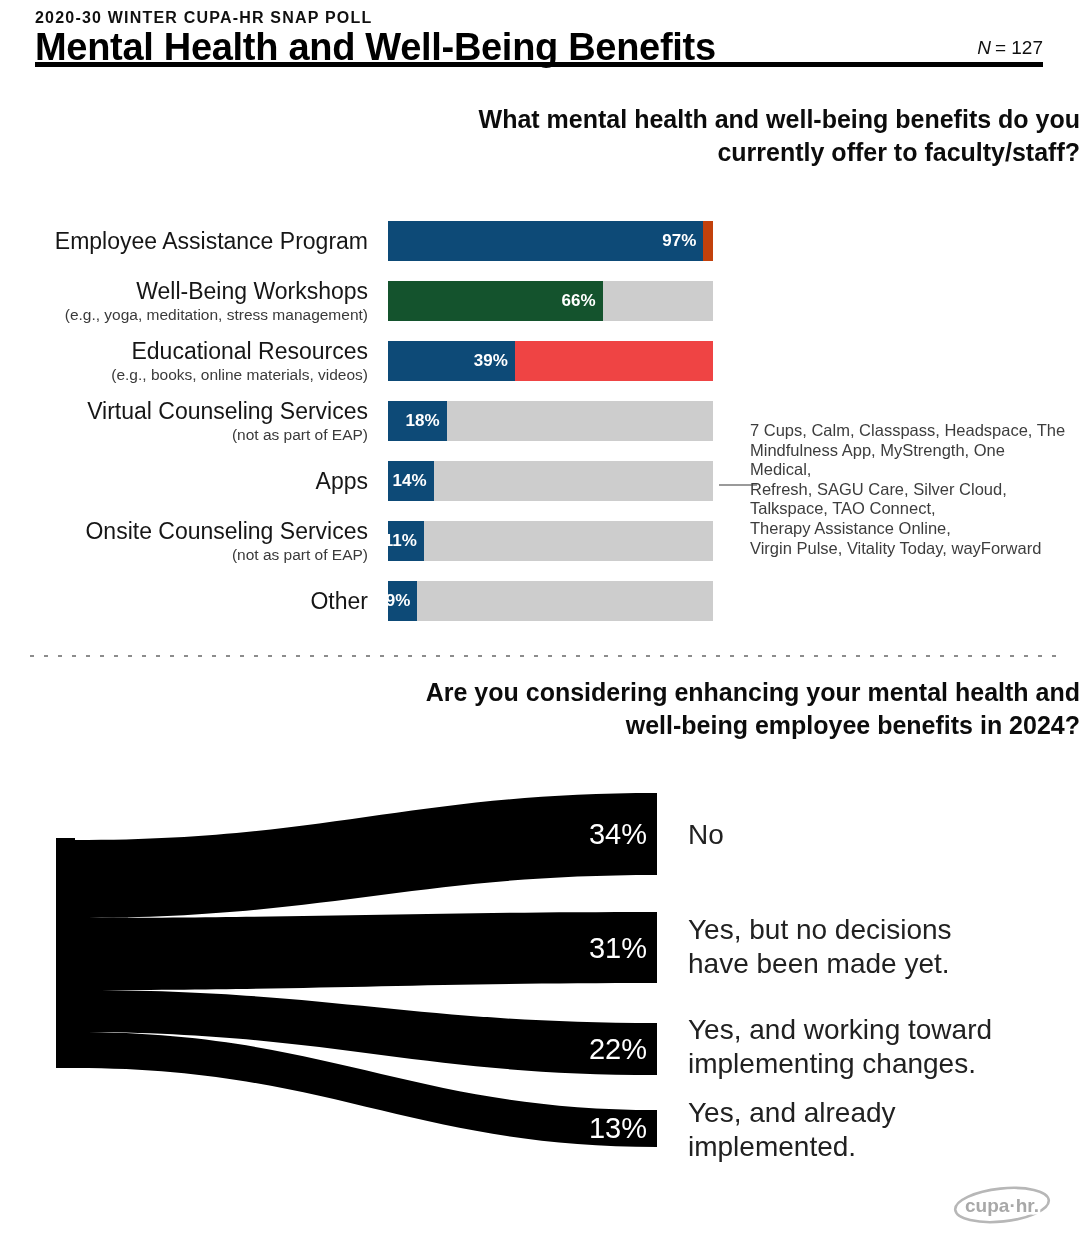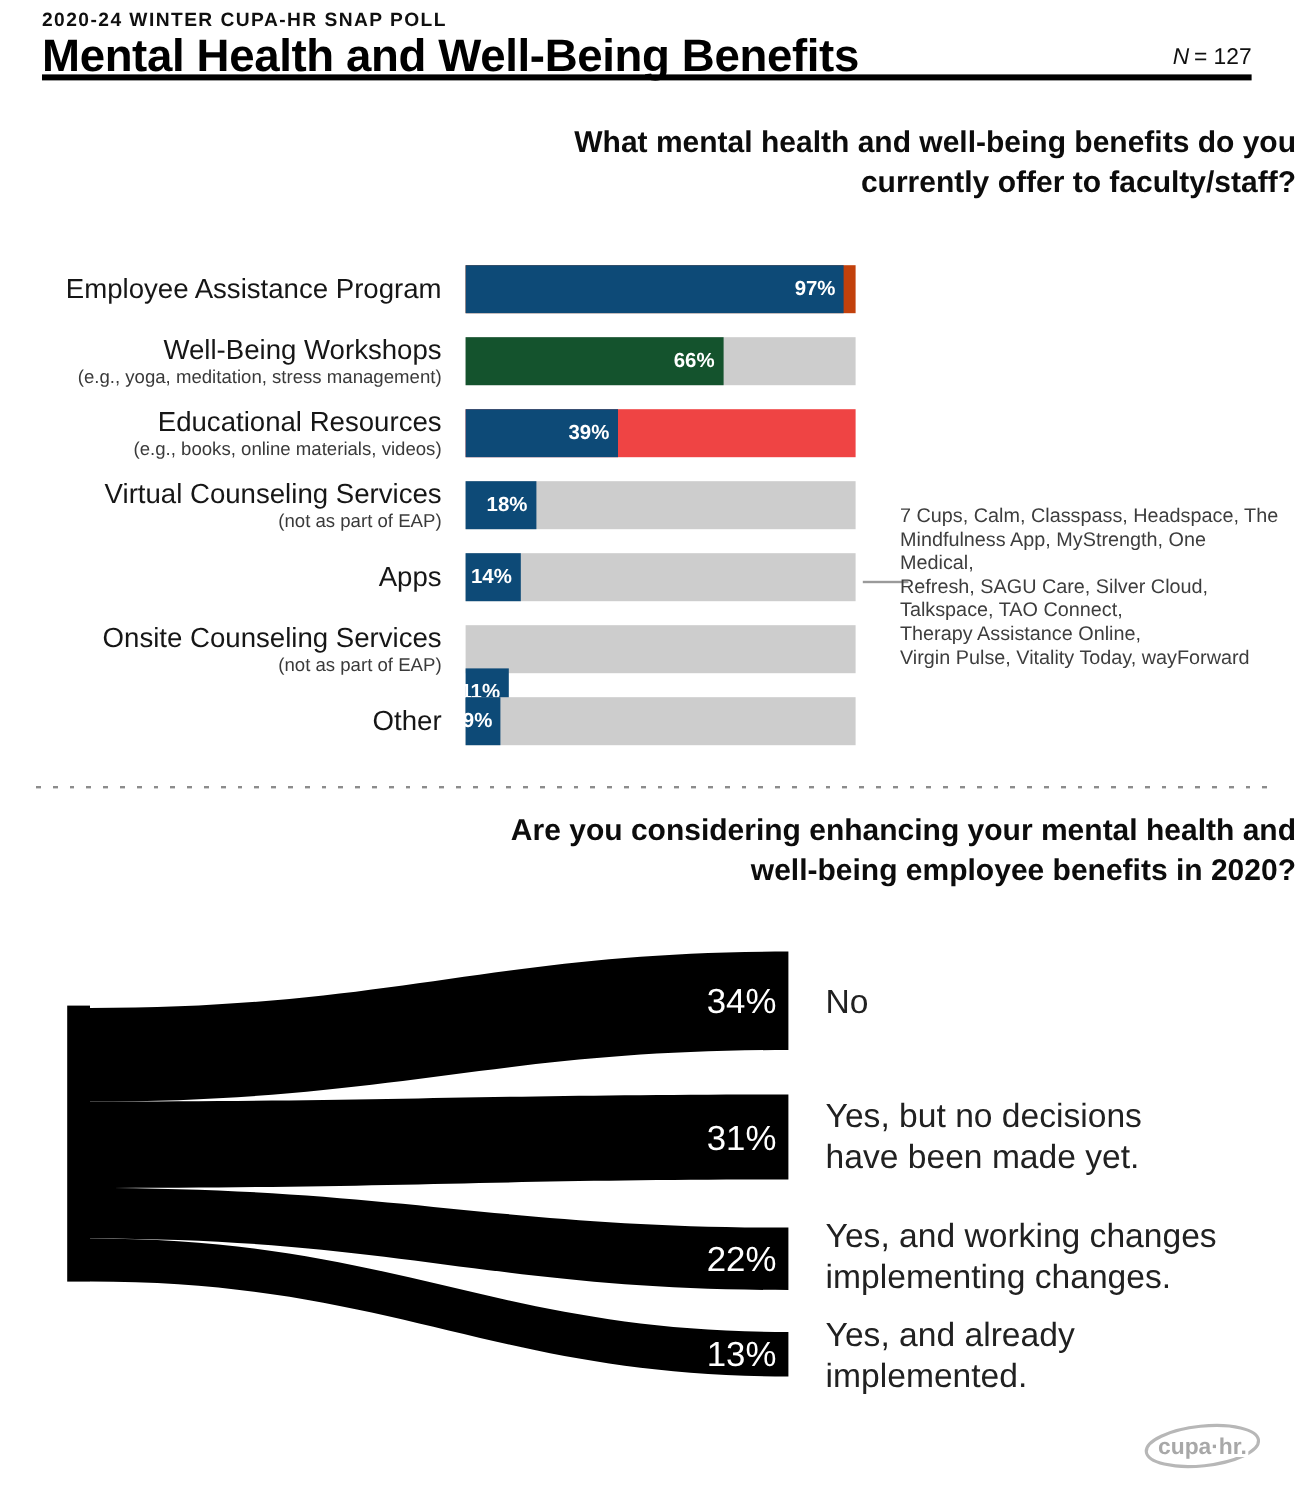--- a/index.html
+++ b/index.html
@@ -38,21 +38,21 @@
   
   #logo{position:absolute;left:950px;top:1180px;}
   .logo-text{font-family:"Liberation Sans",sans-serif;font-size:19px;font-weight:700;fill:#a8a8a8;
     paint-order:stroke;stroke:#ffffff;stroke-width:5px;}
 </style>
 </head>
 <body>
 
 <div id="canvas">
 
-  <div class="kicker">2020-24 WINTER CUPA-HR SNAP POLL</div>
+  <div class="kicker">2020-30 WINTER CUPA-HR SNAP POLL</div>
   <div class="main-title">Mental Health and Well-Being Benefits</div>
   <div class="n-count"><span class="nlab">N</span><span>= 127</span></div>
   <div class="header-rule"></div>
 
   <div class="chart-title" id="chart1-title">
     <div>What mental health and well-being benefits do you</div>
     <div>currently offer to faculty/staff?</div>
   </div>
 
   <div class="bar-row" style="top:221px">
@@ -112,21 +112,21 @@
       </div>
     </div>
   </div>
 
   <div class="bar-row" style="top:521px">
     <div class="bar-label-block">
       <div class="bar-label">Onsite Counseling Services</div>
       <div class="bar-sublabel">(not as part of EAP)</div>
     </div>
     <div class="bar-track" style="background: rgb(205, 205, 205);">
-      <div class="bar-fill" style="width: 11%; background: rgb(13, 74, 119); margin-top: 36px;">
+      <div class="bar-fill" style="width: 11%; background: rgb(13, 74, 119);">
         <span class="bar-value">11%</span>
       </div>
     </div>
   </div>
 
   <div class="bar-row" style="top:581px">
     <div class="bar-label-block">
       <div class="bar-label">Other</div>
     </div>
     <div class="bar-track" style="background: rgb(205, 205, 205);">
@@ -143,21 +143,21 @@
     <div>Refresh, SAGU Care, Silver Cloud,</div>
     <div>Talkspace, TAO Connect,</div>
     <div>Therapy Assistance Online,</div>
     <div>Virgin Pulse, Vitality Today, wayForward</div>
   </div>
 
   <div class="dash-divider"></div>
 
   <div class="chart-title" id="chart2-title">
     <div>Are you considering enhancing your mental health and</div>
-    <div>well-being employee benefits in 2020?</div>
+    <div>well-being employee benefits in 2024?</div>
   </div>
 
   <svg id="flow-svg" width="680" height="400" viewBox="0 0 680 400">
     <path d="M75,60 C330,60 410,13 657,13 L657,95 C410,95 330,138 75,138 Z"></path>
     <path d="M75,138 C330,138 410,132 657,132 L657,203 C410,203 330,210 75,210 Z"></path>
     <path d="M75,210 C330,210 410,243 657,243 L657,295 C410,295 330,252 75,252 Z"></path>
     <path d="M75,252 C330,252 410,330 657,330 L657,367 C410,367 330,288 75,288 Z"></path>
     <rect x="56" y="58" width="19" height="230"></rect>
     <text class="flow-pct" x="647" y="64" text-anchor="end">34%</text>
     <text class="flow-pct" x="647" y="178" text-anchor="end">31%</text>
@@ -166,21 +166,21 @@
   </svg>
 
   <div class="flow-label" style="top:818px">
     <div>No</div>
   </div>
   <div class="flow-label" style="top:913px">
     <div>Yes, but no decisions</div>
     <div>have been made yet.</div>
   </div>
   <div class="flow-label" style="top:1013px">
-    <div>Yes, and working changes</div>
+    <div>Yes, and working toward</div>
     <div>implementing changes.</div>
   </div>
   <div class="flow-label" style="top:1096px">
     <div>Yes, and already</div>
     <div>implemented.</div>
   </div>
 
   <svg id="logo" width="104" height="50" viewBox="0 0 104 50">
     <ellipse cx="52" cy="25" rx="47" ry="16.5" transform="rotate(-6 52 25)" fill="none" stroke="#b7b7b7" stroke-width="2.6"></ellipse>
     <text class="logo-text" x="52" y="32" text-anchor="middle">cupa·hr.</text>

